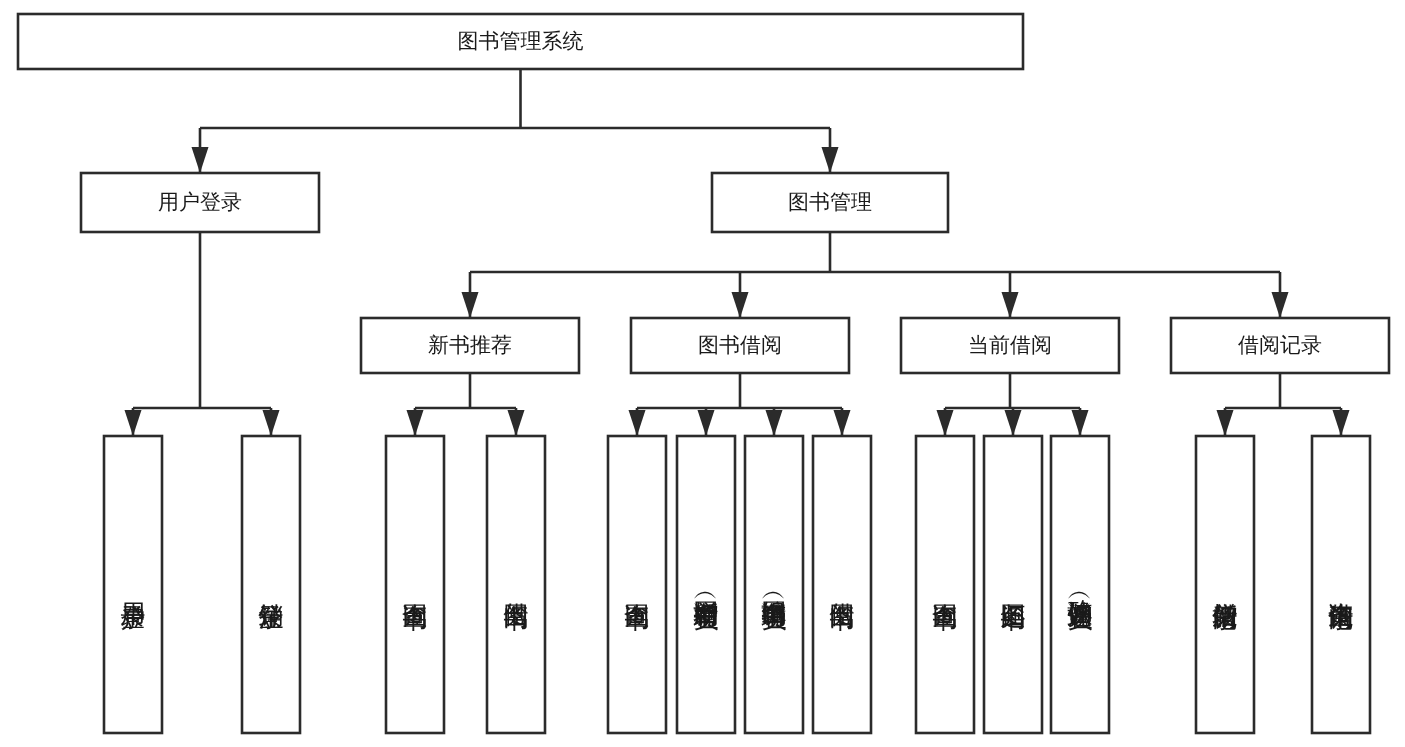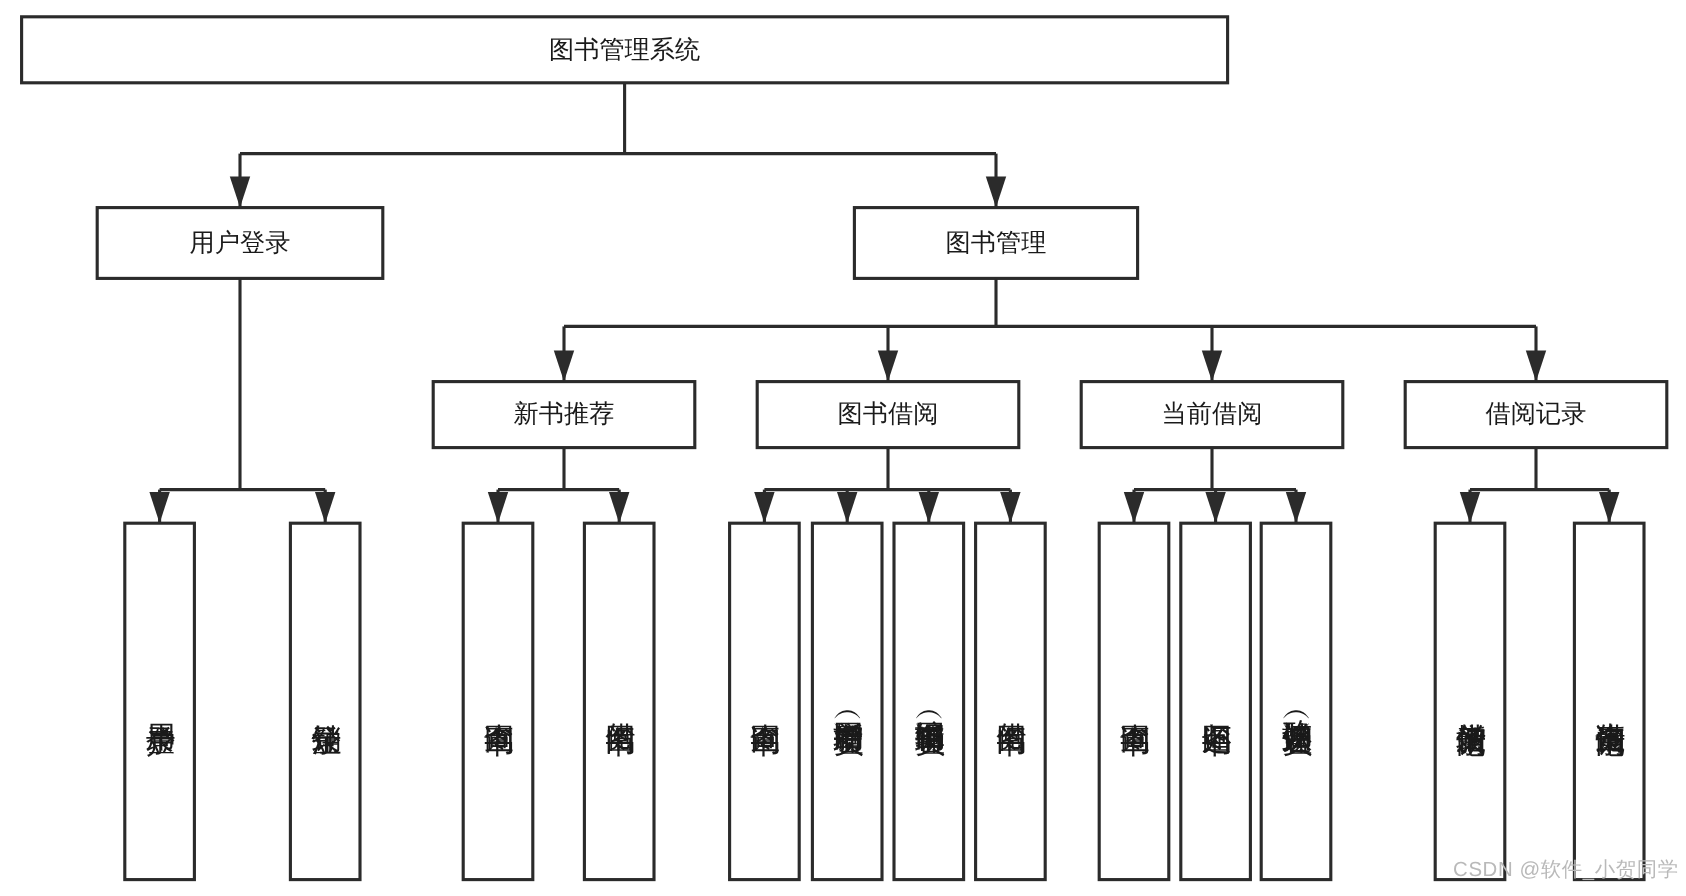--- a/index.html
+++ b/index.html
@@ -213,14 +213,13 @@
       <div class="node-label-v" style="left: 677px; top: 436px; width: 58px; height: 297px;">新增图书（管理员）</div>
       <div class="node-label-v" style="left: 745px; top: 436px; width: 58px; height: 297px;">编辑图书（管理员）</div>
       <div class="node-label-v" style="left: 813px; top: 436px; width: 58px; height: 297px;">借阅图书</div>
       <div class="node-label-v" style="left: 916px; top: 436px; width: 58px; height: 297px;">查询图书</div>
       <div class="node-label-v" style="left: 984px; top: 436px; width: 58px; height: 297px;">归还图书</div>
       <div class="node-label-v" style="left: 1051px; top: 436px; width: 58px; height: 297px;">确认归还（管理员）</div>
       <div class="node-label-v" style="left: 1196px; top: 436px; width: 58px; height: 297px;">新增借阅记录</div>
       <div class="node-label-v" style="left: 1312px; top: 436px; width: 58px; height: 297px;">查询借阅记录</div>
     </div>
 
-  <div class="watermark">CSDN @软件_小贺同学</div>
 </div>
 
 </body></html>

